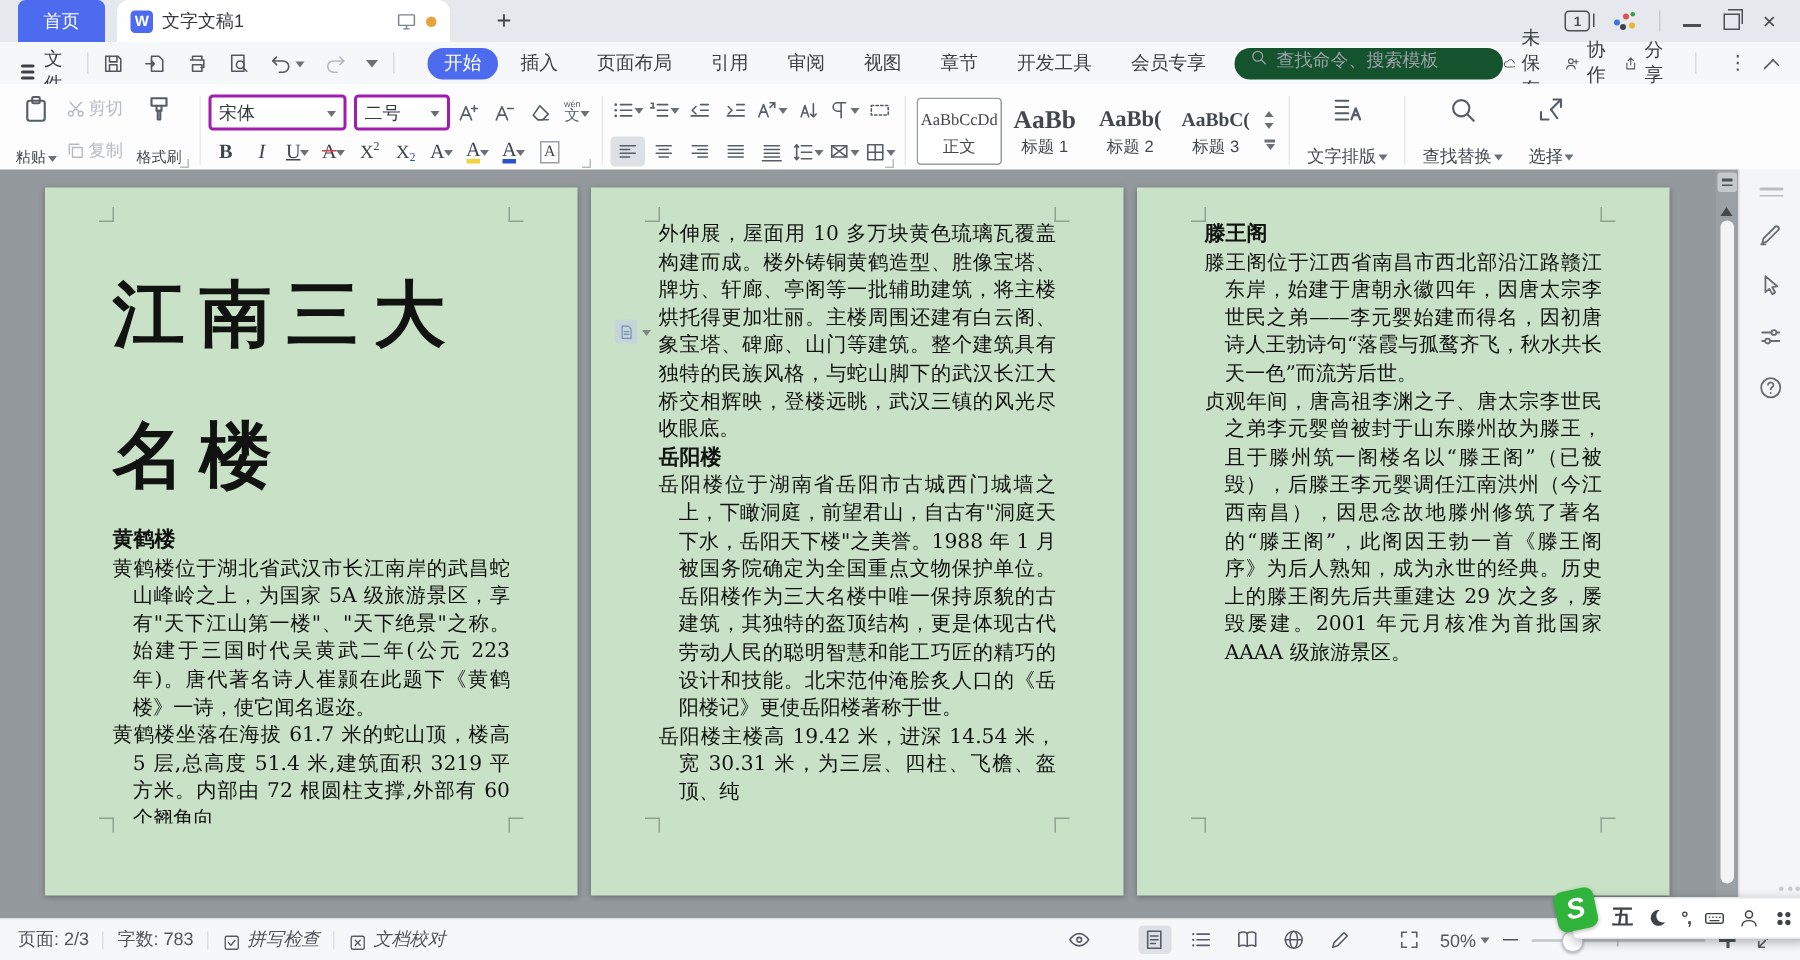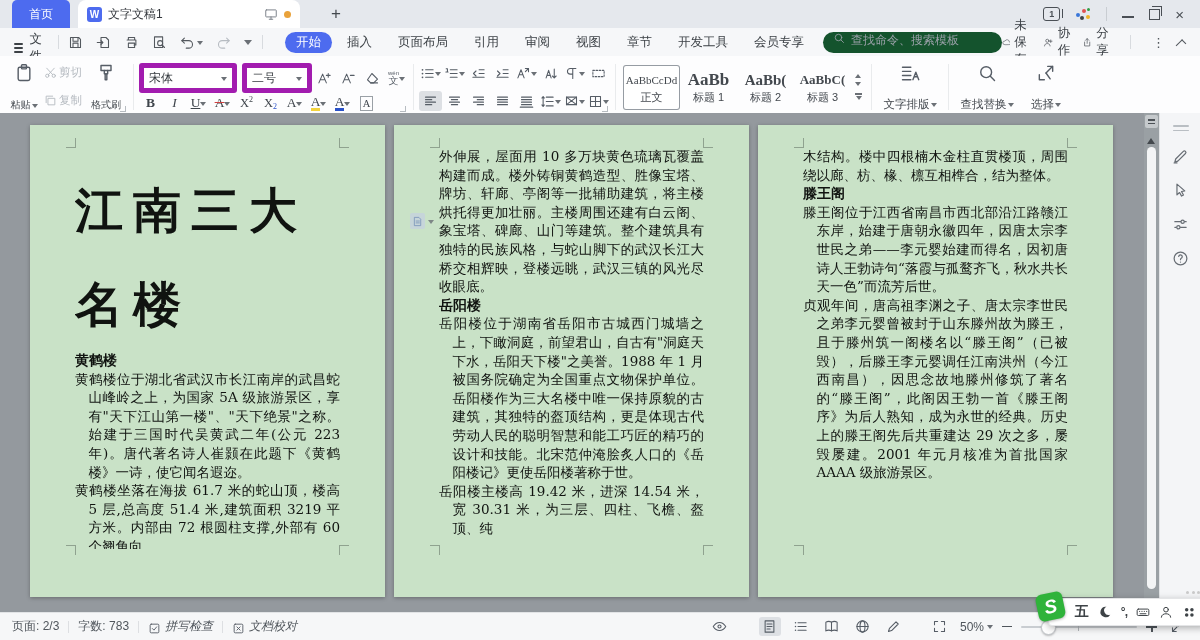--- a/index.html
+++ b/index.html
@@ -65,21 +65,21 @@
           display:flex;align-items:stretch;padding:3px 4px 2px 6px;color:#43484e;}
   .rdiv{width:1px;background:#e9ebed;margin:5px 5px;}
   .bigbtn{width:36px;display:flex;flex-direction:column;align-items:center;justify-content:space-between;
           padding:4px 0 3px;font-size:10px;flex:none;}
   .bigbtn svg{width:20px;height:20px;color:#565d66}
   .lblrow{display:flex;align-items:center;gap:1px;white-space:nowrap}
   .smallcol{display:flex;flex-direction:column;justify-content:space-between;padding:6px 2px 7px;font-size:11.5px;}
   .smallcol .qi svg{width:13px;height:13px}
   .fgroup{display:flex;flex-direction:column;justify-content:space-between;padding:4px 0 4px;}
   .frow{display:flex;align-items:center;gap:1px;}
-  .combo{height:20px;border:5px solid #a21caf;border-radius:3px;background:#fff;display:flex;align-items:center;
+  .combo{height:20px;border:2px solid #a21caf;border-radius:3px;background:#fff;display:flex;align-items:center;
          justify-content:space-between;padding:0 5px;font-size:12px;color:#33383d;}
   .combo.font{width:78px;margin-right:4px}.combo.size{width:50px}
   .ibtn{min-width:21px;height:20px;display:flex;align-items:center;justify-content:center;border-radius:3px;
         font-size:12.5px;padding:0 1px;color:#3f454c;}
   .ibtn svg{width:15px;height:15px;color:#565d66}
   .ibtn.sel{background:#dde0e4;}
   .glyph{font-family:"Liberation Serif","DejaVu Serif",serif;font-size:13.5px;}
   .g-b{font-weight:700}.g-i{font-style:italic}.g-u{text-decoration:underline}
   .g-strike{text-decoration:line-through;text-decoration-color:#d24040;}
   .g-col{border-bottom:3px solid #2a52c9;line-height:12px}
@@ -617,21 +617,20 @@
           <div class="blk para hang">岳阳楼位于湖南省岳阳市古城西门城墙之上，下瞰洞庭，前望君山，自古有"洞庭天下水，岳阳天下楼"之美誉。1988 年 1 月被国务院确定为全国重点文物保护单位。岳阳楼作为三大名楼中唯一保持原貌的古建筑，其独特的盔顶结构，更是体现古代劳动人民的聪明智慧和能工巧匠的精巧的设计和技能。北宋范仲淹脍炙人口的《岳阳楼记》更使岳阳楼著称于世。</div>
           <div class="blk para hang">岳阳楼主楼高 19.42 米，进深 14.54 米，宽 30.31 米，为三层、四柱、飞檐、盔顶、纯</div>
         </div>
     </div>
     <div class="page p2">
       <i class="cmark cm-tl"></i>
         <i class="cmark cm-tr"></i>
       <i class="cmark cm-bl"></i>
         <i class="cmark cm-br"></i>
       <div class="pbody">
-          <div class="blk para">木结构。楼中四根楠木金柱直贯楼顶，周围绕以廊、枋、椽、檩互相榫合，结为整体。</div>
           <div class="blk heading">滕王阁</div>
           <div class="blk para hang">滕王阁位于江西省南昌市西北部沿江路赣江东岸，始建于唐朝永徽四年，因唐太宗李世民之弟——李元婴始建而得名，因初唐诗人王勃诗句“落霞与孤鹜齐飞，秋水共长天一色”而流芳后世。</div>
           <div class="blk para hang">贞观年间，唐高祖李渊之子、唐太宗李世民之弟李元婴曾被封于山东滕州故为滕王，且于滕州筑一阁楼名以“滕王阁”（已被毁），后滕王李元婴调任江南洪州（今江西南昌），因思念故地滕州修筑了著名的“滕王阁”，此阁因王勃一首《滕王阁序》为后人熟知，成为永世的经典。历史上的滕王阁先后共重建达 29 次之多，屡毁屡建。2001 年元月核准为首批国家 AAAA 级旅游景区。</div>
         </div>
     </div>
     <div class="float-btn">
       <span class="pagechip">
         <svg class="ic" viewBox="0 0 24 24">
             <path d="M6 3h9l4 4v14H6z"></path>
             <path d="M9 11h7M9 15h7"></path>

